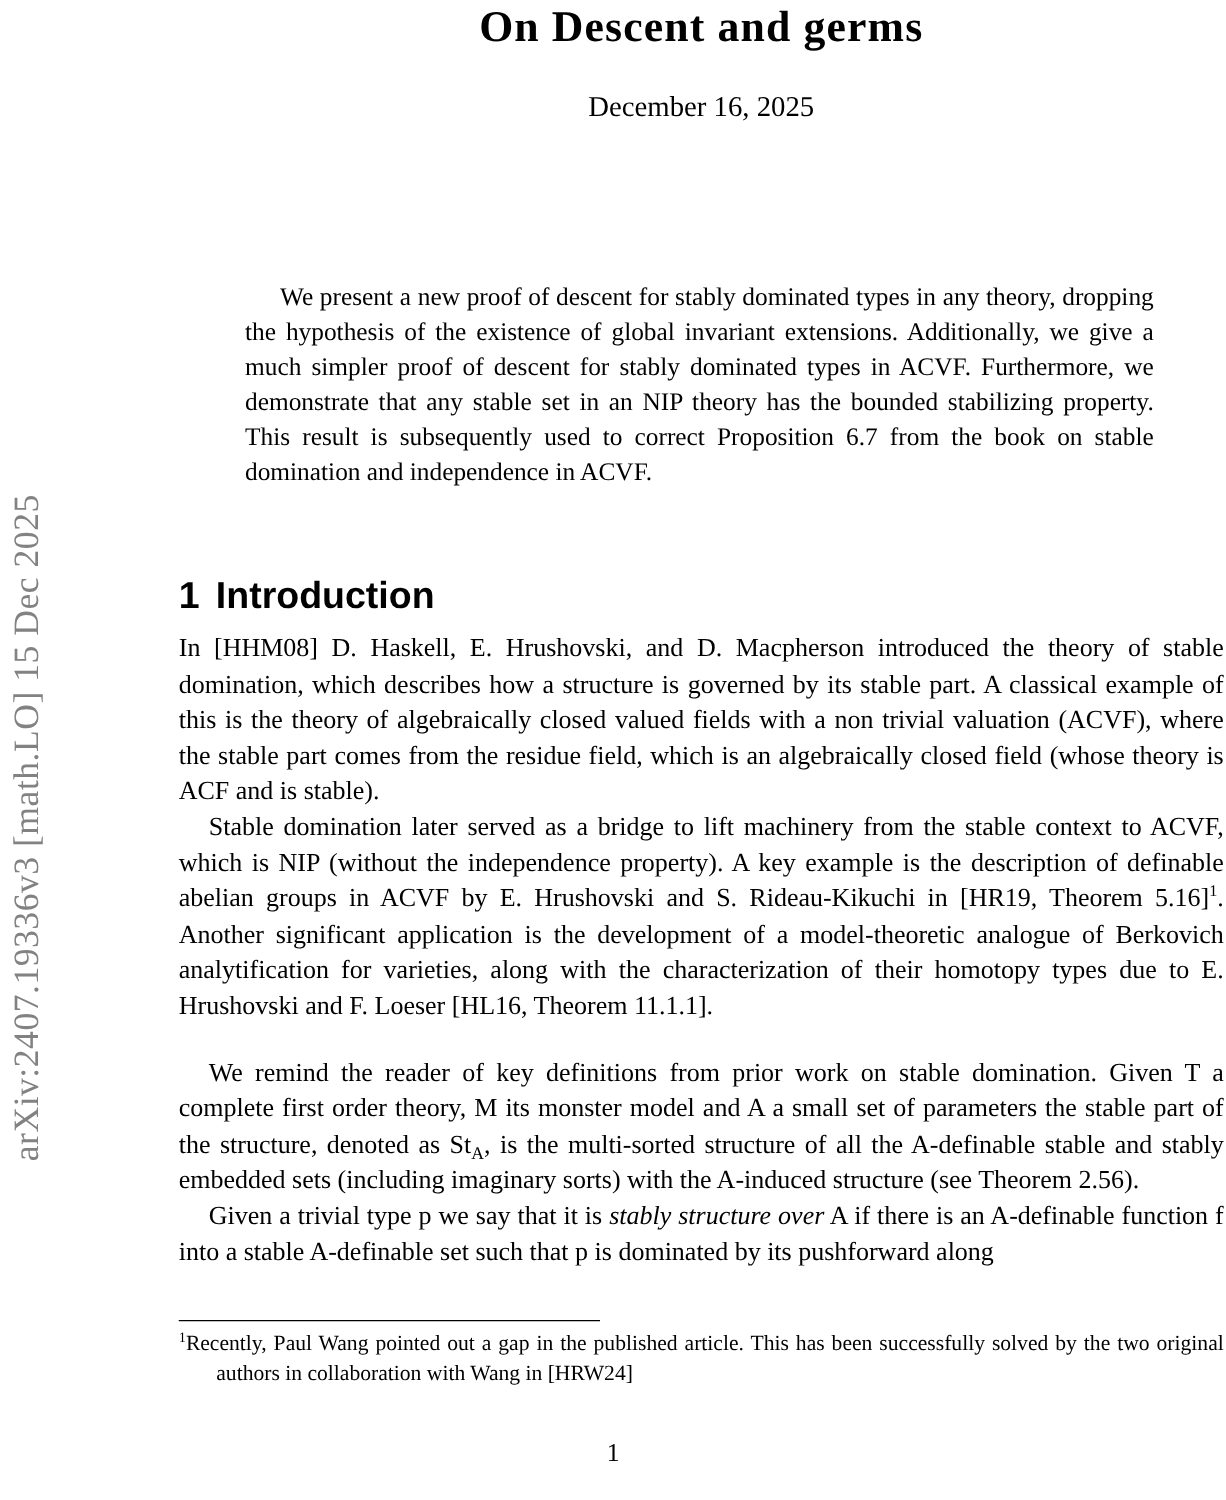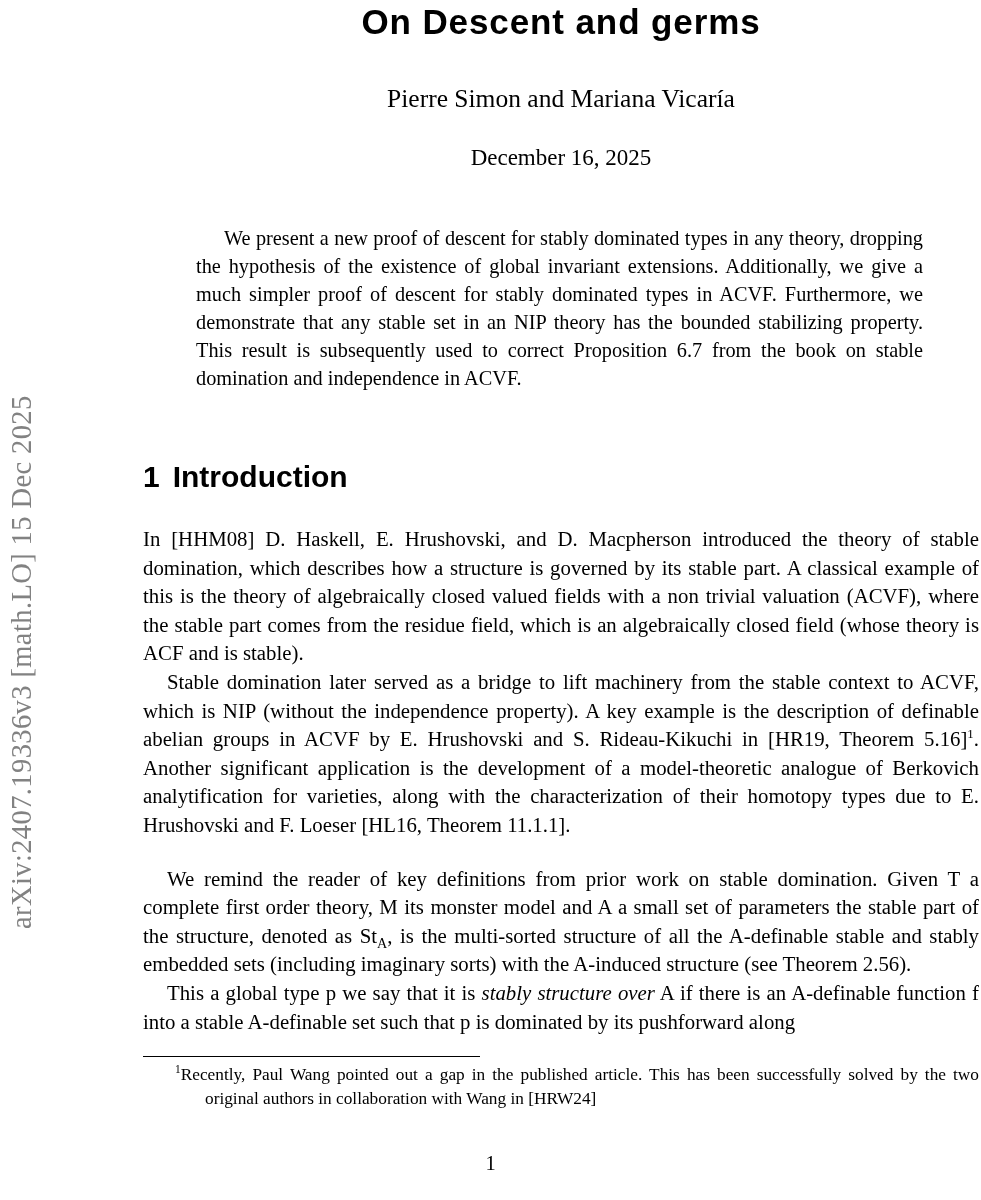--- a/index.html
+++ b/index.html
@@ -55,21 +55,21 @@
 
   
   #title-block {
     position: absolute;
     left: 141px;
     top: 0px;
     width: 840px;
     text-align: center;
   }
   #doc-title {
-    font-family: Liberation Sans, sans-serif;
+    font-family: Liberation Serif, serif;
     font-weight: bold;
     font-size: 35px;
     line-height: 40px;
     letter-spacing: 0.9px;
     margin: 0;
     padding-top: 2px;
     color: #000;
   }
   #doc-authors {
     font-family: "Liberation Serif", "DejaVu Serif", serif;
@@ -110,21 +110,21 @@
     font-size: 30px;
     line-height: 30px;
     white-space: nowrap;
   }
   #section-1 .sec-num { margin-right: 13px; }
 
   
   #body-text {
     position: absolute;
     left: 143px;
-    top: 525px;
+    top: 505px;
     width: 836px;
     font-size: 20.8px;
     line-height: 28.6px;
     text-align: justify;
     text-justify: inter-word;
   }
   #body-text p { margin: 0; }
   #body-text p.indented { text-indent: 24px; }
   #body-text p.gap { margin-top: 25px; }
   sup.fnref {
@@ -154,21 +154,20 @@
     top: 1063px;
     width: 836px;
     font-size: 17.3px;
     line-height: 24px;
     text-align: justify;
   }
   #footnote .fn-body {
     display: block;
     text-indent: 0;
     padding-left: 30px;
-    margin-left: 32px;
   }
   #footnote .fn-first { margin-left: -30px; }
   #footnote sup {
     font-size: 0.66em;
     vertical-align: super;
     line-height: 0;
   }
 
   
   #page-number {
@@ -184,37 +183,36 @@
 <body>
 
 <div id="page">
 
   <div id="arxiv-stamp">
     <span class="stamp-text">arXiv:2407.19336v3  [math.LO]  15 Dec 2025</span>
   </div>
 
   <div id="title-block">
     <h1 id="doc-title">On Descent and germs</h1>
-    <div id="doc-authors">Pierre Simon and Mariana Vicaría</div>
     <div id="doc-date">December 16, 2025</div>
   </div>
 
   <div id="abstract"><span class="indent"></span><span>We present a new proof of descent for stably dominated types in any theory, dropping the hypothesis of the existence of global invariant extensions. Additionally, we give a much simpler proof of descent for stably dominated types in ACVF. Furthermore, we demonstrate that any stable set in an NIP theory has the bounded stabilizing property. This result is subsequently used to correct Proposition 6.7 from the book on stable domination and independence in ACVF.</span></div>
 
   <div id="section-1"><span class="sec-num">1</span><span>Introduction</span></div>
 
   <div id="body-text">
 
     <p><span>In [HHM08] D. Haskell, E. Hrushovski, and D. Macpherson introduced the theory of stable domination, which describes how a structure is governed by its stable part. A classical example of this is the theory of algebraically closed valued fields with a non trivial valuation (ACVF), where the stable part comes from the residue field, which is an algebraically closed field (whose theory is ACF and is stable).</span></p>
 
     <p class="indented"><span>Stable domination later served as a bridge to lift machinery from the stable context to ACVF, which is NIP (without the independence property). A key example is the description of definable abelian groups in ACVF by E. Hrushovski and S. Rideau-Kikuchi in [HR19, Theorem 5.16]</span><sup class="fnref">1</sup><span>. Another significant application is the development of a model-theoretic analogue of Berkovich analytification for varieties, along with the characterization of their homotopy types due to E. Hrushovski and F. Loeser [HL16, Theorem 11.1.1].</span></p>
 
     <p class="indented gap"><span>We remind the reader of key definitions from prior work on stable domination. Given T a complete first order theory, M its monster model and A a small set of parameters the stable part of the structure, denoted as St</span><sub class="subsc">A</sub><span>, is the multi-sorted structure of all the A-definable stable and stably embedded sets (including imaginary sorts) with the A-induced structure (see Theorem 2.56).</span></p>
 
-    <p class="indented"><span>This a global type p we say that it is </span><i class="ital">stably structure over</i><span> A if there is an A-definable function f into a stable A-definable set such that p is dominated by its pushforward along</span></p>
+    <p class="indented"><span>Given a trivial type p we say that it is </span><i class="ital">stably structure over</i><span> A if there is an A-definable function f into a stable A-definable set such that p is dominated by its pushforward along</span></p>
 
   </div>
 
   <div id="footnote-rule"></div>
   <div id="footnote">
       <span class="fn-body"><span class="fn-first"><sup>1</sup></span><span>Recently, Paul Wang pointed out a gap in the published article. This has been successfully solved by the two original authors in collaboration with Wang in [HRW24]</span></span>
     </div>
 
   <div id="page-number">1</div>
 

